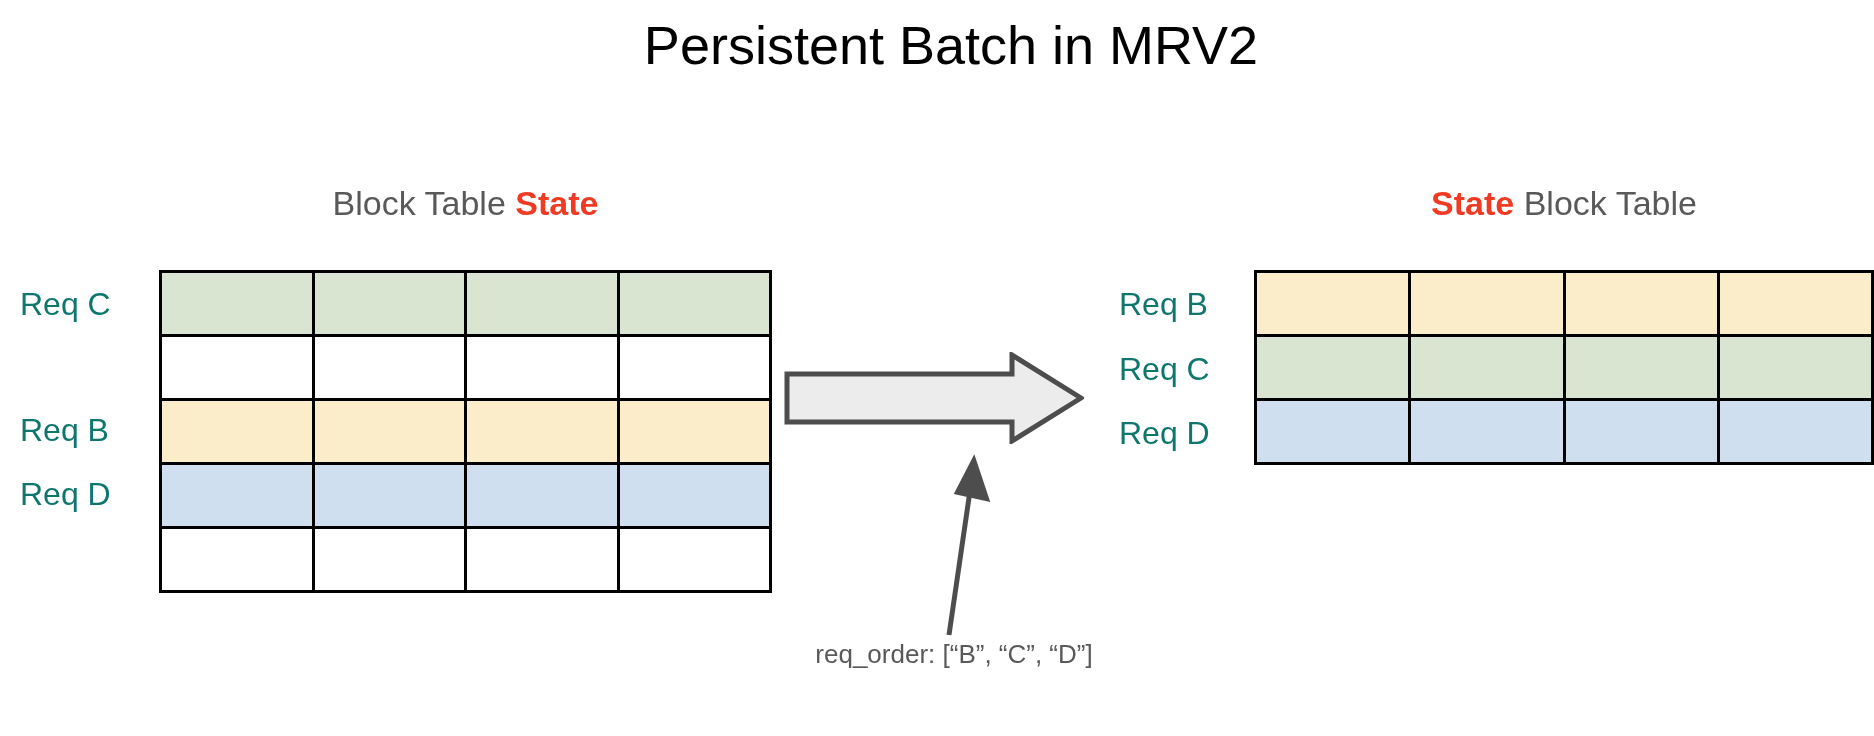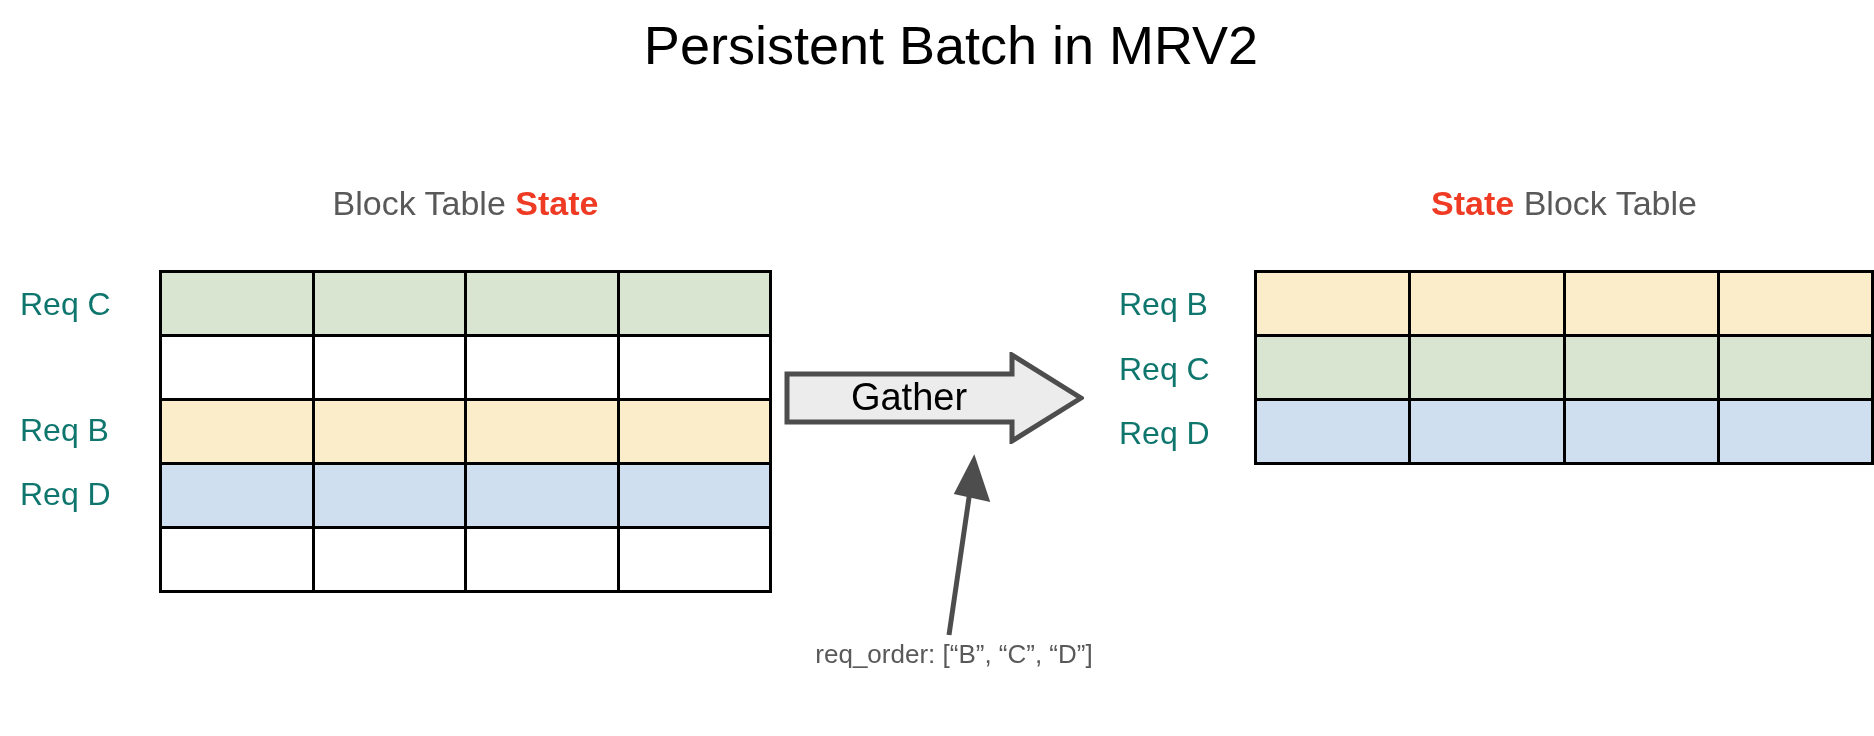--- a/index.html
+++ b/index.html
@@ -197,21 +197,20 @@
     </tbody>
   </table>
 
   <div id="state-label-c" class="row-label left-side">Req C</div>
   <div id="state-label-b" class="row-label left-side">Req B</div>
   <div id="state-label-d" class="row-label left-side">Req D</div>
 
   <svg id="gather-arrow" viewBox="0 0 300 92">
     <polygon points="3,22 228,22 228,3 297,46 228,89 228,70 3,70" fill="#ececec" stroke="#4d4d4d" stroke-width="5" stroke-linejoin="miter"></polygon>
   </svg>
-  <div id="gather-label">Gather</div>
 
   <div id="right-heading" class="section-heading">
     <span class="accent">State</span><span class="muted"> Block Table</span>
   </div>
 
   <table id="input-table" class="grid">
     <tbody>
       <tr>
         <td class="c-yellow"></td>
         <td class="c-yellow"></td>

